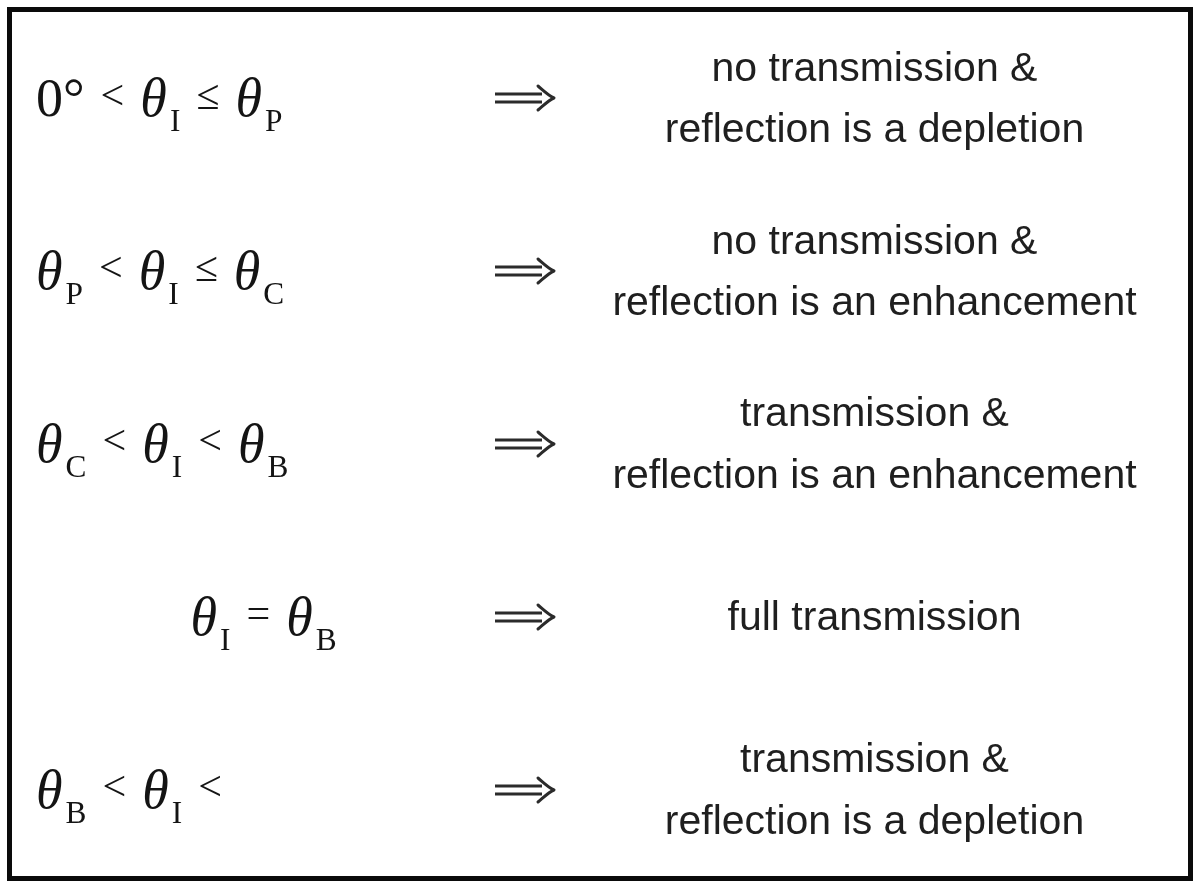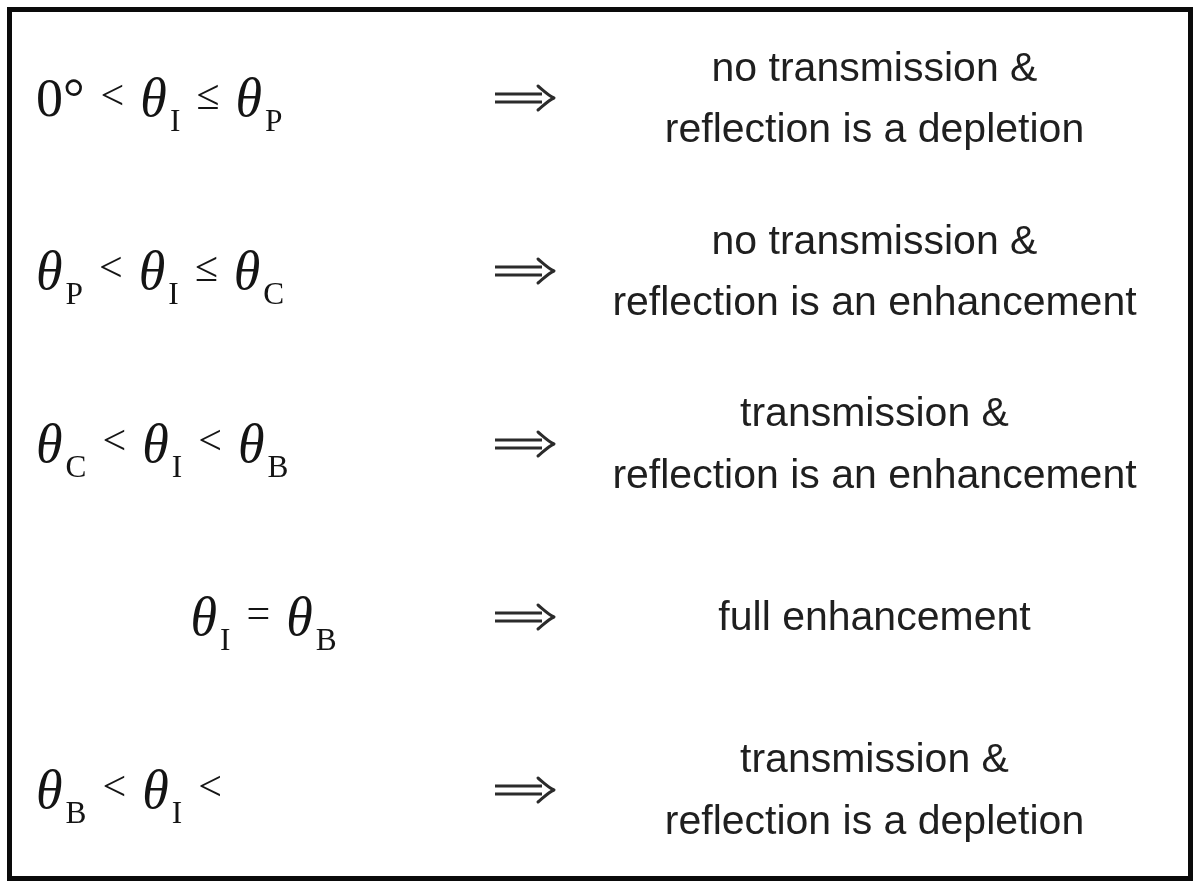--- a/index.html
+++ b/index.html
@@ -164,21 +164,21 @@
         <span class="tok theta"><span class="base">θ</span><sub>B</sub></span>
       </div>
       <span class="arrow-icon">
         <svg width="66" height="30" viewBox="0 0 66 30">
             <path d="M4 11 H51 M4 19 H51" stroke="#2b2b2b" stroke-width="3" fill="none"></path>
             <path d="M47 3 C53 8 58 13 63 15 C58 17 53 22 47 27" stroke="#2b2b2b" stroke-width="3" fill="none" stroke-linecap="round" stroke-linejoin="round"></path>
           </svg>
       </span>
     </div>
     <div class="desc-zone">
-      <div>full enhancement</div>
+      <div>full transmission</div>
     </div>
   </div>
 
   <div class="row">
     <div class="formula-zone">
       <div class="formula">
         <span class="tok theta"><span class="base">θ</span><sub>B</sub></span>
         <span class="tok op"><span class="base">&lt;</span></span>
         <span class="tok theta"><span class="base">θ</span><sub>I</sub></span>
         <span class="tok op"><span class="base">&lt;</span></span>

